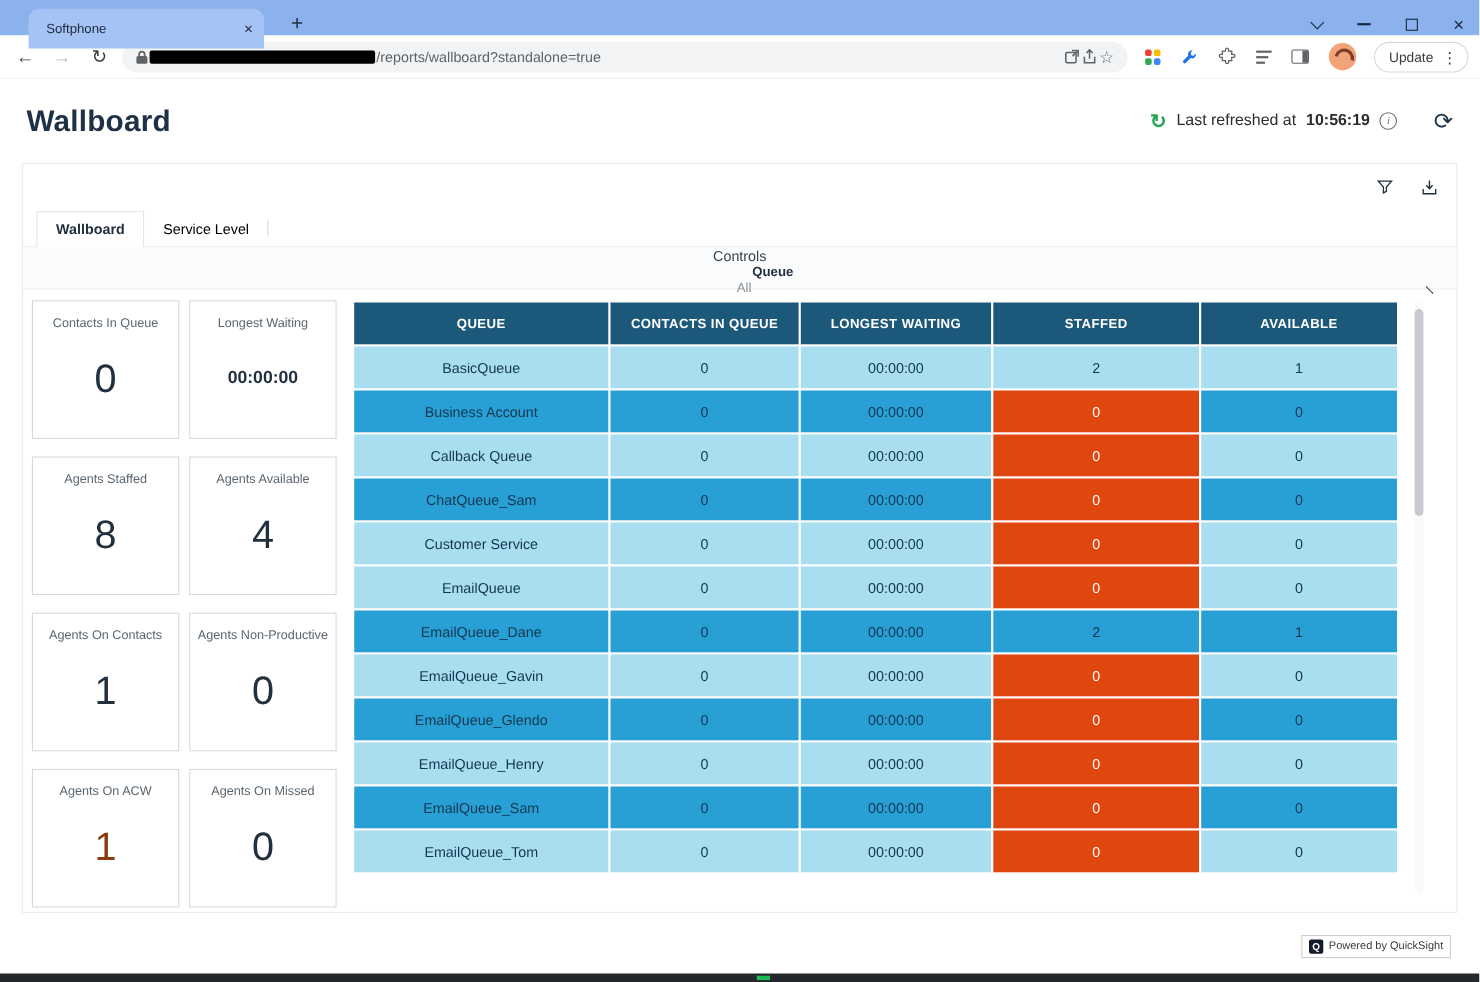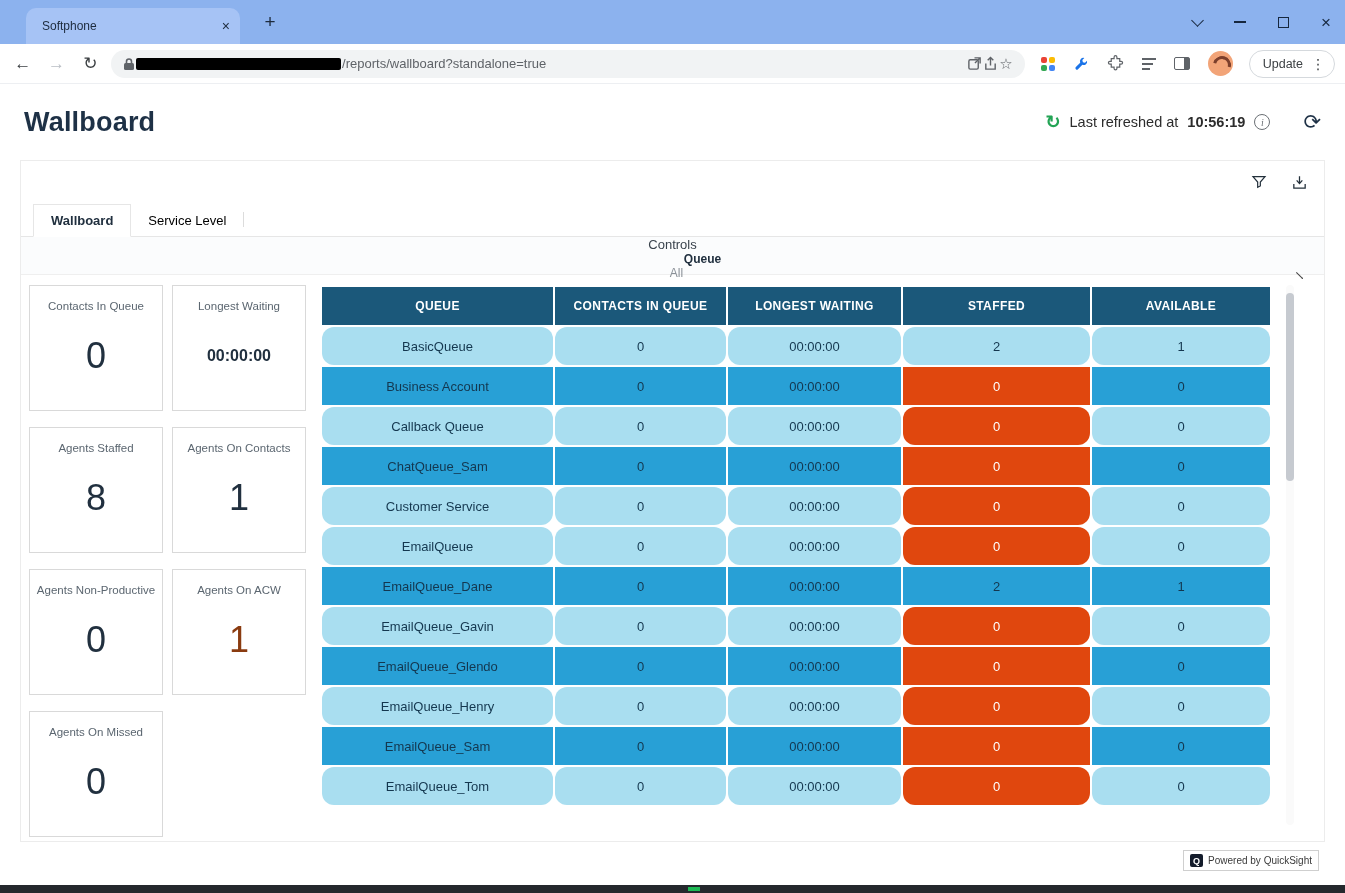--- a/index.html
+++ b/index.html
@@ -5,21 +5,21 @@
   * { box-sizing: border-box; margin: 0; padding: 0; }
   html,body { width:1345px; height:893px; }
   body {
     position: relative;
     font-family: "Liberation Sans", sans-serif;
     background: #fff;
     overflow: hidden;
   }
 
   
-  .tabstrip { height:44px; background:#8cb2ee; position:relative; }
+  .tabstrip { height:32px; background:#8cb2ee; position:relative; }
   .browser-tab {
     position:absolute; left:26px; top:8px; width:214px; height:36px;
     background:#a6c3f5; border-radius:10px 10px 0 0;
     display:flex; align-items:center; padding:0 10px 0 16px; gap:8px;
   }
   .browser-tab-title { font-size:12px; color:#1d2b3d; flex:1; }
   .tab-close { font-size:14px; color:#1d2b3d; line-height:1; }
   .newtab-btn { position:absolute; left:258px; top:11px; font-size:19px; color:#1d2b3d; width:24px; text-align:center; }
   .win-controls { position:absolute; right:14px; top:0; height:44px; display:flex; align-items:center; gap:32px; color:#16273e; }
   .chev { width:9px; height:9px; border-right:1.6px solid #16273e; border-bottom:1.6px solid #16273e; transform:rotate(45deg); margin-top:-4px; }
@@ -76,21 +76,21 @@
   .kpi-grid { display:grid; grid-template-columns:134px 134px; grid-auto-rows:126px; gap:16px 9px; flex:0 0 auto; }
   .kpi-card { background:#fff; border:1px solid #d9d9d9; display:flex; flex-direction:column; align-items:center; padding-top:13px; }
   .kpi-label { font-size:11.5px; color:#5b6670; text-align:center; padding:0 5px; line-height:1.25; }
   .kpi-value { flex:1; display:flex; align-items:center; font-size:36px; font-weight:500; color:#21303f; padding-bottom:12px; }
   .kpi-value.small { font-size:16px; font-weight:700; }
 
   .table-viewport { height:540px; overflow:hidden; flex:0 0 auto; width:952px; }
   table.queue-table { border-collapse:separate; border-spacing:2px; width:952px; table-layout:fixed; }
   .queue-table th { background:var(--hdr,#1b587a); color:#fff; font-size:12px; font-weight:700; height:38px; letter-spacing:.4px; text-align:center; }
   .queue-table td { height:38px; text-align:center; font-size:13px; color:#14374f; }
-  tr.light td { background:var(--light,#a9def0);border-radius:12px; }
+  tr.light td { background:var(--light,#a9def0); }
   tr.dark td { background:var(--dark,#28a0d6); }
   .queue-table td.alert { background:var(--alert,#e0470e); color:#fff; }
 
   .v-scrollbar { width:8px; height:540px; position:relative; background:#fafafa; border-radius:4px; }
   .v-thumb { position:absolute; top:8px; left:0; width:8px; height:188px; background:#c6cad0; border-radius:4px; }
 
   .qs-badge { position:absolute; right:26px; bottom:22px; display:flex; align-items:center; gap:5px; border:1px solid #cfcfcf; background:#fff; padding:3px 6px; font-size:10px; color:#3a3a3a; }
   .qs-logo { width:13px; height:13px; background:#141c2b; color:#fff; font-size:9px; font-weight:700; display:flex; align-items:center; justify-content:center; border-radius:2px; }
 
   .bottom-strip { position:absolute; left:0; bottom:0; width:100%; height:8px; background:#24282d; }
@@ -227,20 +227,24 @@
   <div class="kpi-card">
     <div class="kpi-label">Longest Waiting</div>
     <div class="kpi-value small">00:00:00</div>
   </div>
 
   <div class="kpi-card">
     <div class="kpi-label">Agents Staffed</div>
     <div class="kpi-value">8</div>
   </div>
 
+  <div class="kpi-card">
+    <div class="kpi-label">Agents Available</div>
+    <div class="kpi-value">4</div>
+  </div>
 
   <div class="kpi-card">
     <div class="kpi-label">Agents On Contacts</div>
     <div class="kpi-value">1</div>
   </div>
 
   <div class="kpi-card">
     <div class="kpi-label">Agents Non-Productive</div>
     <div class="kpi-value">0</div>
   </div>

